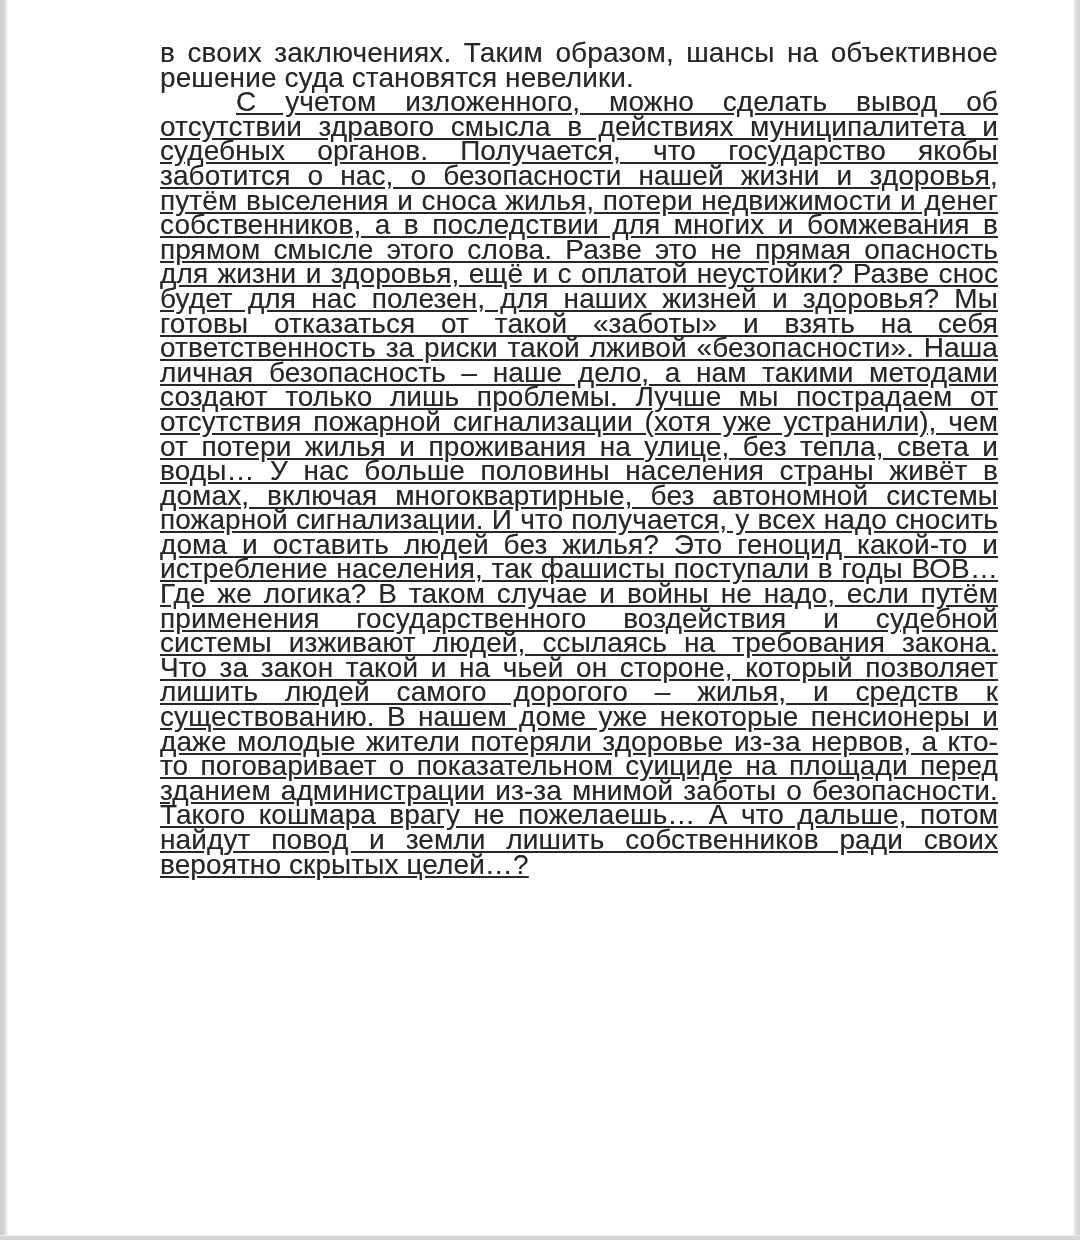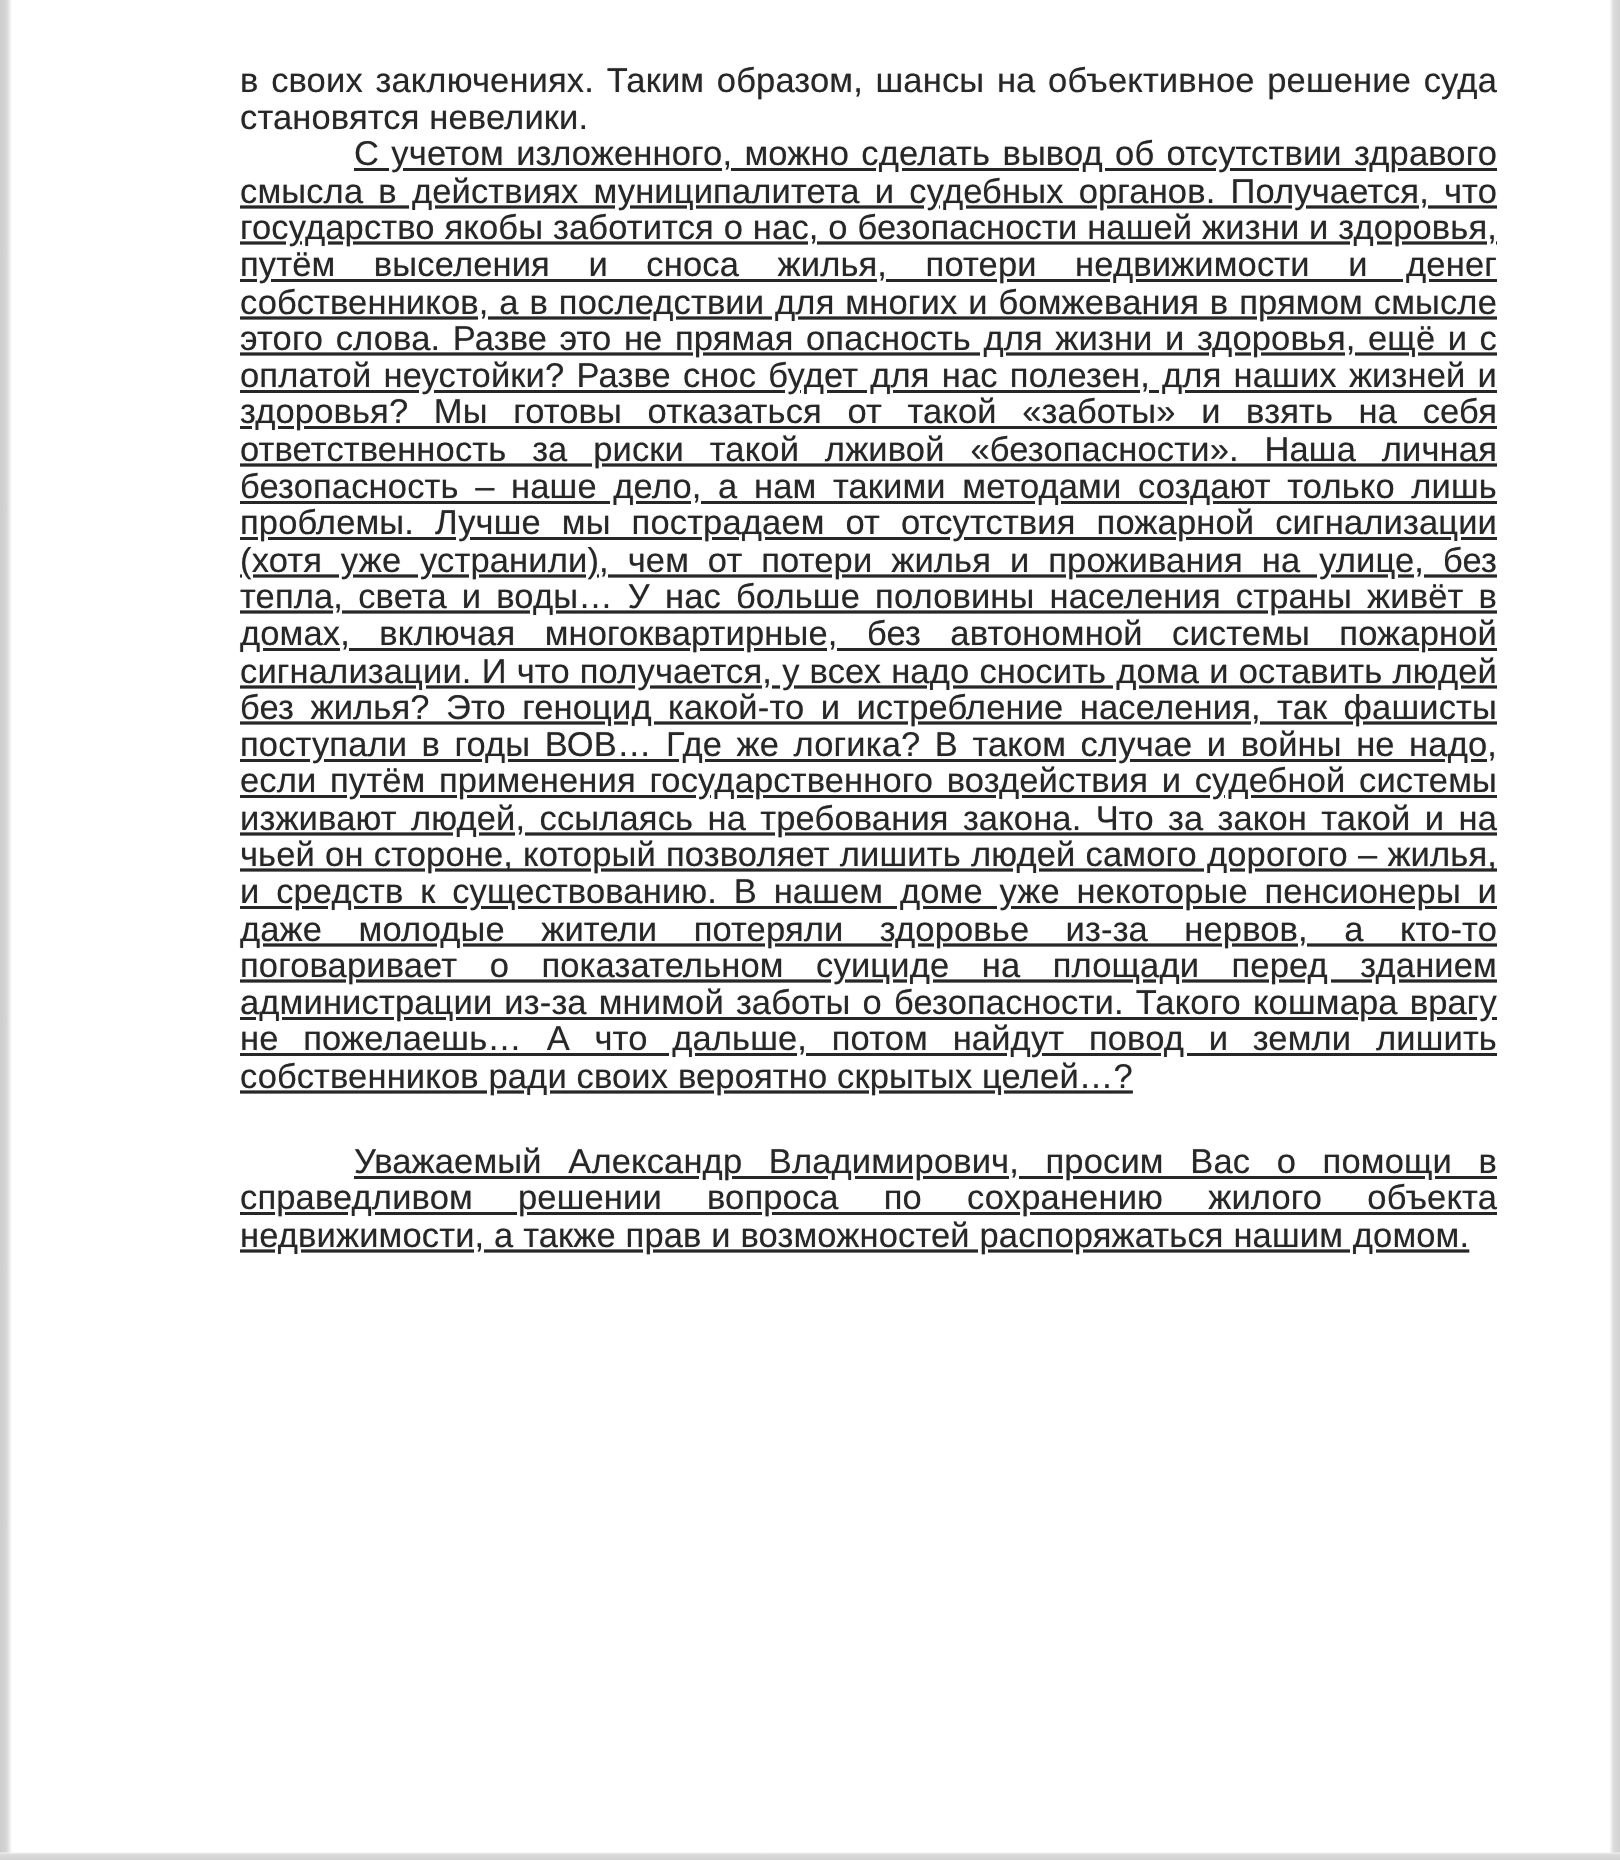--- a/index.html
+++ b/index.html
@@ -34,21 +34,21 @@
     left: 0; right: 0; bottom: 0;
     height: 5px;
     background: linear-gradient(to top, #d2d2d2 0%, #dadada 70%, #f2f2f2 100%);
   }
   .page-text {
     position: absolute;
     left: 160px;
     top: 41px;
     width: 838px;
     font-family: "Liberation Sans", "DejaVu Sans", sans-serif;
-    font-size: 23px;
+    font-size: 28px;
     line-height: 24.6px;
     color: #272727;
     text-shadow: 0 0 0.6px rgba(45,45,45,0.5);
     letter-spacing: 0.1px;
   }
   .page-text p {
     margin: 0;
     text-align: justify;
   }
   .page-text p.indent {
@@ -64,16 +64,15 @@
 
 <div class="photo-frame">
 
   <div class="edge-left"></div>
   <div class="edge-right"></div>
   <div class="edge-bottom"></div>
 
   <div class="page-text">
     <p>в своих заключениях. Таким образом, шансы на объективное решение суда становятся невелики.</p>
     <p class="indent">С учетом изложенного, можно сделать вывод об отсутствии здравого смысла в действиях муниципалитета и судебных органов. Получается, что государство якобы заботится о нас, о безопасности нашей жизни и здоровья, путём выселения и сноса жилья, потери недвижимости и денег собственников, а в последствии для многих и бомжевания в прямом смысле этого слова. Разве это не прямая опасность для жизни и здоровья, ещё и с оплатой неустойки? Разве снос будет для нас полезен, для наших жизней и здоровья? Мы готовы отказаться от такой «заботы» и взять на себя ответственность за риски такой лживой «безопасности». Наша личная безопасность – наше дело, а нам такими методами создают только лишь проблемы. Лучше мы пострадаем от отсутствия пожарной сигнализации (хотя уже устранили), чем от потери жилья и проживания на улице, без тепла, света и воды… У нас больше половины населения страны живёт в домах, включая многоквартирные, без автономной системы пожарной сигнализации. И что получается, у всех надо сносить дома и оставить людей без жилья? Это геноцид какой-то и истребление населения, так фашисты поступали в годы ВОВ… Где же логика? В таком случае и войны не надо, если путём применения государственного воздействия и судебной системы изживают людей, ссылаясь на требования закона. Что за закон такой и на чьей он стороне, который позволяет лишить людей самого дорогого – жилья, и средств к существованию. В нашем доме уже некоторые пенсионеры и даже молодые жители потеряли здоровье из-за нервов, а кто-то поговаривает о показательном суициде на площади перед зданием администрации из-за мнимой заботы о безопасности. Такого кошмара врагу не пожелаешь… А что дальше, потом найдут повод и земли лишить собственников ради своих вероятно скрытых целей…?</p>
-    <p class="indent gap-before">Уважаемый Александр Владимирович, просим Вас о помощи в справедливом решении вопроса по сохранению жилого объекта недвижимости, а также прав и возможностей распоряжаться нашим домом.</p>
   </div>
 
 </div>
 
 </body></html>

